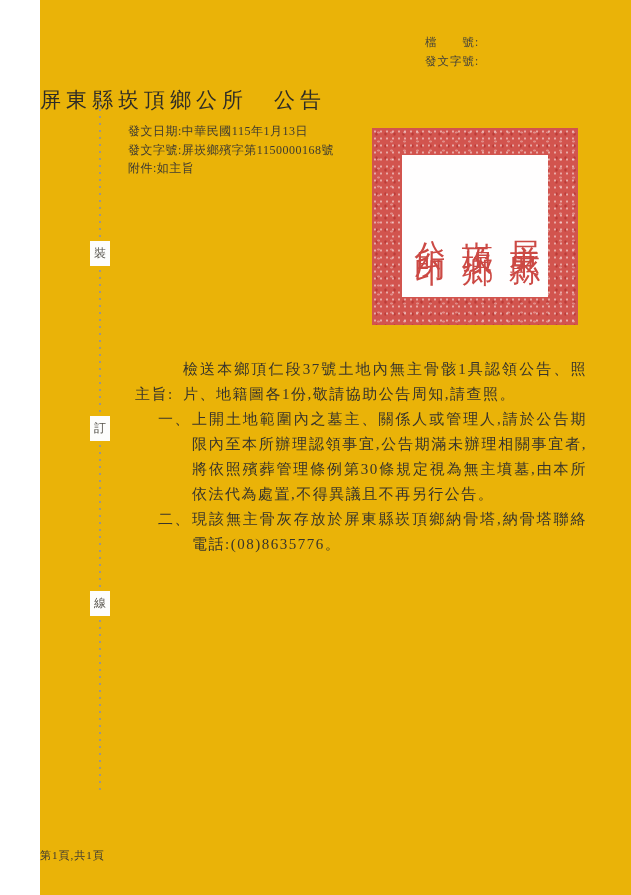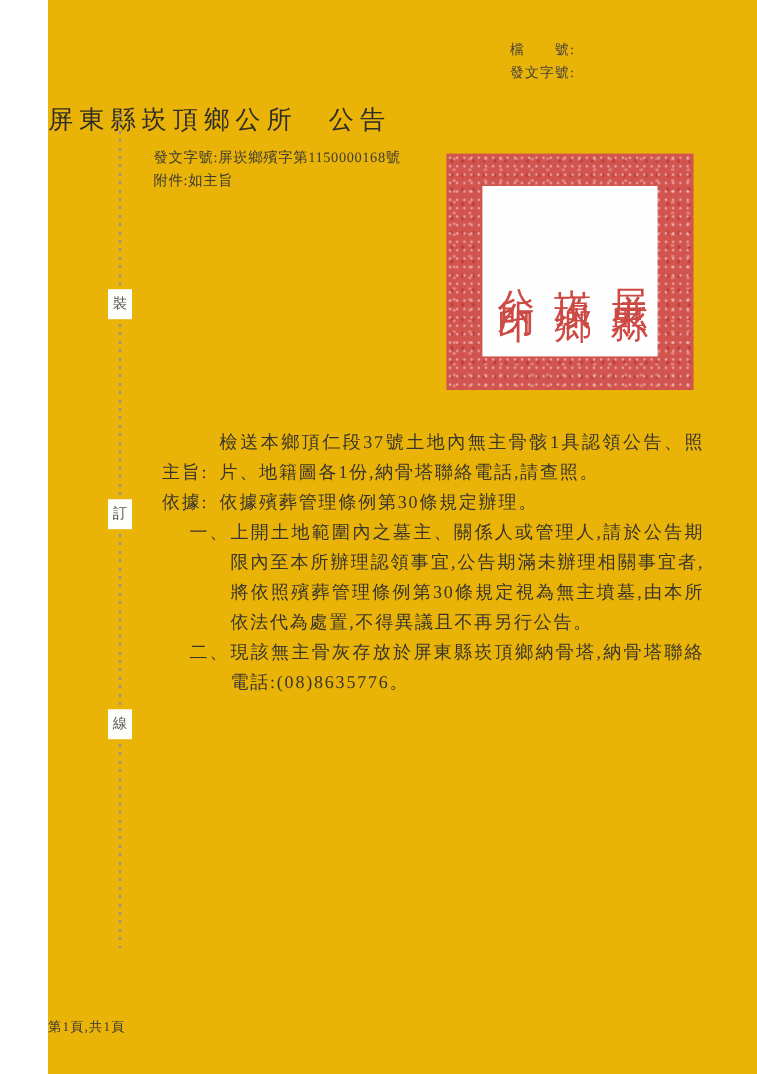--- a/index.html
+++ b/index.html
@@ -86,45 +86,42 @@
 <div class="page">
 
   <div class="archive">
     <div class="archive-row">檔　　號:</div>
     <div class="archive-row">發文字號:</div>
   </div>
 
   <div class="title">屏東縣崁頂鄉公所　公告</div>
 
   <div class="meta">
+    <div class="meta-row"><span>發文日期:</span><span>中華民國115年1月13日</span></div>
     <div class="meta-row"><span>發文字號:</span><span>屏崁鄉殯字第1150000168號</span></div>
     <div class="meta-row"><span>附件:</span><span>如主旨</span></div>
   </div>
 
   <div class="seal">
     <div class="seal-inner">
       <div class="seal-col">屏東縣</div>
       <div class="seal-col">崁頂鄉</div>
       <div class="seal-col">公所印</div>
     </div>
   </div>
 
   <div class="binding-line"></div>
   <div class="binding-char bc1">裝</div>
   <div class="binding-char bc2">訂</div>
   <div class="binding-char bc3">線</div>
 
   <div class="content">
     <div class="row">
       <div class="lbl">主旨:</div>
-      <div class="txt">檢送本鄉頂仁段37號土地內無主骨骸1具認領公告、照片、地籍圖各1份,納骨塔聯絡電話,請查照。</div>
-    </div>
-    <div class="row">
-      <div class="lbl">依據:</div>
-      <div class="txt">依據殯葬管理條例第30條規定辦理。</div>
+      <div class="txt">檢送本鄉頂仁段37號土地內無主骨骸1具認領公告、照片、地籍圖各1份,敬請協助公告周知,請查照。</div>
     </div>
     <div class="item">
       <div class="num">一、</div>
       <div class="txt">上開土地範圍內之墓主、關係人或管理人,請於公告期限內至本所辦理認領事宜,公告期滿未辦理相關事宜者,將依照殯葬管理條例第30條規定視為無主墳墓,由本所依法代為處置,不得異議且不再另行公告。</div>
     </div>
     <div class="item">
       <div class="num">二、</div>
       <div class="txt">現該無主骨灰存放於屏東縣崁頂鄉納骨塔,納骨塔聯絡電話:(08)8635776。</div>
     </div>
   </div>

